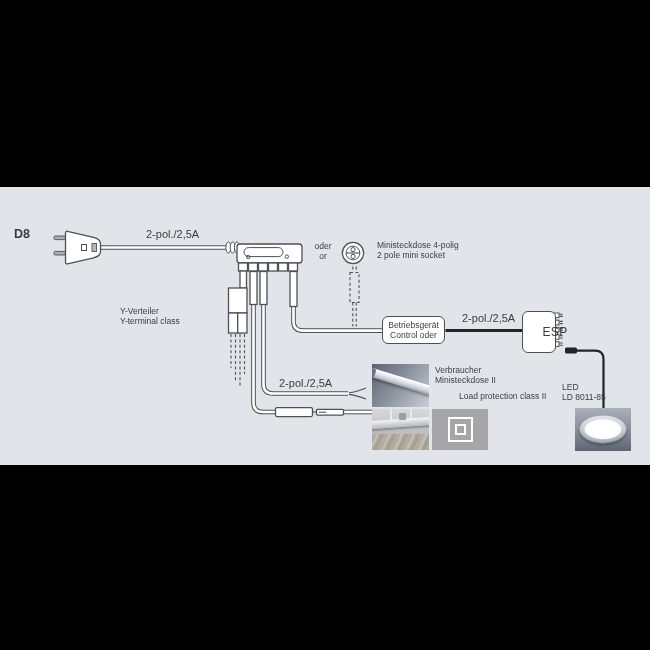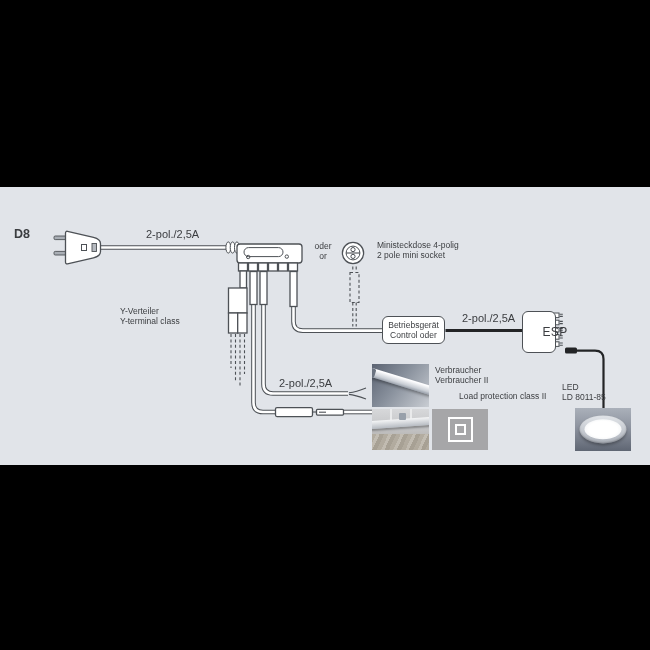--- a/index.html
+++ b/index.html
@@ -215,21 +215,21 @@
     <span class="lbl lbl9 cable2">2-pol./2,5A</span>
 
     <div class="boxnode espbox">
       <div>ESP</div>
     </div>
 
     <span class="lbl lbl9 cable3">2-pol./2,5A</span>
 
     <div class="lbl verbr">
       <div>Verbraucher</div>
-      <div>Verbraucher II</div>
+      <div>Ministeckdose II</div>
     </div>
     <span class="lbl loadprot">Load protection class II</span>
 
     <div class="lbl ledlbl">
       <div>LED</div>
       <div>LD 8011-85</div>
     </div>
 
     <div class="photo ph-toplamp">
       <div class="bar">

